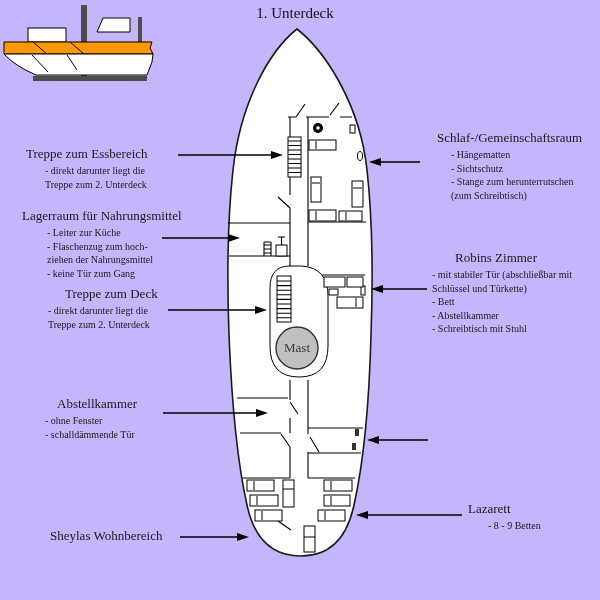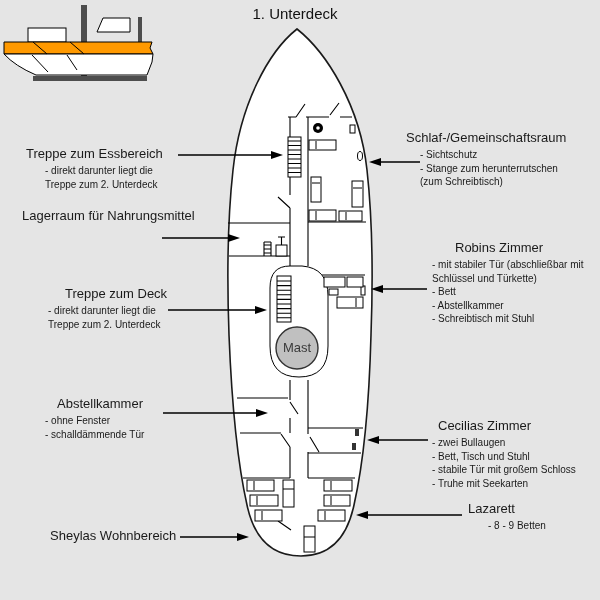--- a/index.html
+++ b/index.html
@@ -1,17 +1,17 @@
 <!DOCTYPE html>
 <html><head>
 <meta charset="utf-8">
 <style>
   html,body{margin:0;padding:0;background:#fff;}
-  .stage{position:relative;width:600px;height:600px;background:#e5e5e5;overflow:hidden;
-         font-family:Liberation Sans, sans-serif;color:#000;}
+  .stage{position:relative;width:600px;height:600px;background:#c4b5fd;overflow:hidden;
+         font-family:Liberation Serif, serif;color:#000;}
   .title{position:absolute;left:295px;top:5px;transform:translateX(-50%);
          font-size:15px;color:#111;white-space:nowrap;}
   svg{position:absolute;left:0;top:0;}
   #locator{left:3px;top:4px;}
   .lbl{position:absolute;white-space:nowrap;}
   .lh{font-size:13px;line-height:15px;color:#1a1a1a;}
   .ls{font-size:10px;line-height:13.5px;margin-top:3px;color:#1a1a1a;}
   .hull{fill:#fff;stroke:#1a1a1a;stroke-width:1.6;}
   .wall{fill:none;stroke:#000;stroke-width:1.1;}
   .furn{fill:#fff;stroke:#000;stroke-width:1;}
@@ -161,20 +161,26 @@
   <div class="lbl" style="left:26px;top:146px">
     <div class="lh">Treppe zum Essbereich</div>
     <div class="ls" style="margin-left:19px">
       <div>- direkt darunter liegt die</div>
       <div>Treppe zum 2. Unterdeck</div>
     </div>
   </div>
 
   <div class="lbl" style="left:22px;top:208px">
     <div class="lh">Lagerraum für Nahrungsmittel</div>
+    <div class="ls" style="margin-left:25px">
+      <div>- Leiter zur Küche</div>
+      <div>- Flaschenzug zum hoch-</div>
+      <div>ziehen der Nahrungsmittel</div>
+      <div>- keine Tür zum Gang</div>
+    </div>
   </div>
 
   <div class="lbl" style="left:65px;top:286px">
     <div class="lh">Treppe zum Deck</div>
     <div class="ls" style="margin-left:-17px">
       <div>- direkt darunter liegt die</div>
       <div>Treppe zum 2. Unterdeck</div>
     </div>
   </div>
 
@@ -183,49 +189,41 @@
     <div class="ls" style="margin-left:-12px">
       <div>- ohne Fenster</div>
       <div>- schalldämmende Tür</div>
     </div>
   </div>
 
   <div class="lbl" style="left:50px;top:528px">
     <div class="lh">Sheylas Wohnbereich</div>
   </div>
 
-  <div class="lbl" style="left:406px;top:130px">
+  <div class="lbl" style="left:437px;top:130px">
     <div class="lh">Schlaf-/Gemeinschaftsraum</div>
     <div class="ls" style="margin-left:14px">
+      <div>- Hängematten</div>
       <div>- Sichtschutz</div>
       <div>- Stange zum herunterrutschen</div>
       <div>(zum Schreibtisch)</div>
     </div>
   </div>
 
-  <div class="lbl" style="left:455px;top:240px">
+  <div class="lbl" style="left:455px;top:250px">
     <div class="lh">Robins Zimmer</div>
     <div class="ls" style="margin-left:-23px">
       <div>- mit stabiler Tür (abschließbar mit</div>
       <div>Schlüssel und Türkette)</div>
       <div>- Bett</div>
       <div>- Abstellkammer</div>
       <div>- Schreibtisch mit Stuhl</div>
     </div>
   </div>
 
-  <div class="lbl" style="left:438px;top:418px">
-    <div class="lh">Cecilias Zimmer</div>
-    <div class="ls" style="margin-left:-6px">
-      <div>- zwei Bullaugen</div>
-      <div>- Bett, Tisch und Stuhl</div>
-      <div>- stabile Tür mit großem Schloss</div>
-      <div>- Truhe mit Seekarten</div>
-    </div>
-  </div>
 
   <div class="lbl" style="left:468px;top:501px">
     <div class="lh">Lazarett</div>
     <div class="ls" style="margin-left:20px">
       <div>- 8 - 9 Betten</div>
     </div>
   </div>
 
 </div>
 

